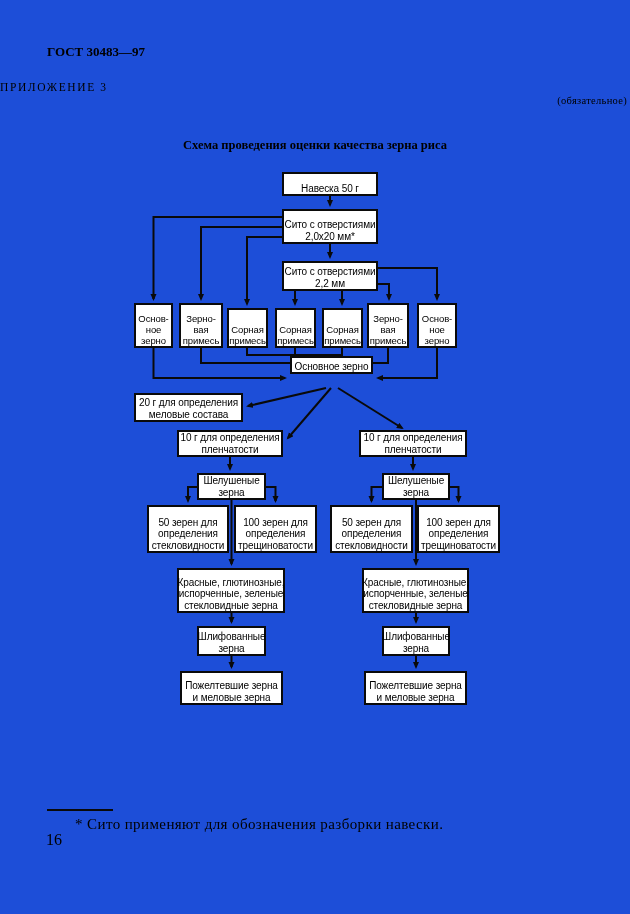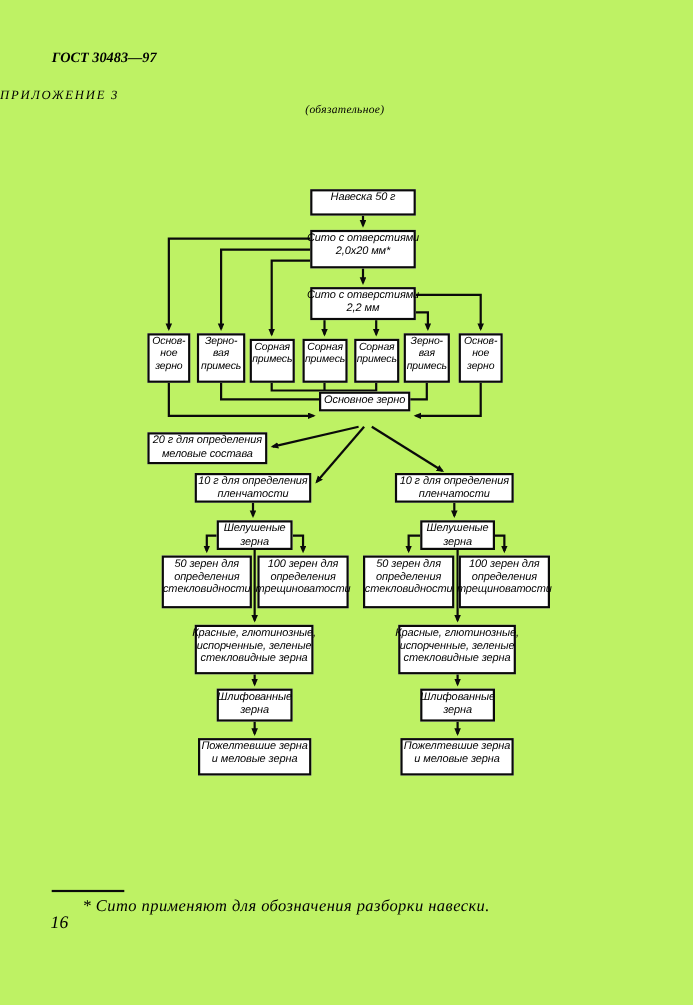--- a/index.html
+++ b/index.html
@@ -1,46 +1,47 @@
 <!DOCTYPE html>
 <html><head>
 <meta charset="utf-8">
 <style>
   html,body{margin:0;padding:0;}
   body{
     width:630px;height:914px;position:relative;background:#fbfbfb;color:#000;
     font-family:"Liberation Serif", serif;overflow:hidden;
   }
-  .page{position:absolute;inset:0;background:#bef264;font-style:italic;}
+  .page{position:absolute;inset:0;background:#1d4ed8;}
   svg.wires{position:absolute;left:0;top:0;pointer-events:none;}
   .wire{stroke:#0a0a0a;stroke-width:2;fill:none;}
   .node{
     position:absolute;background:#fff;border:2px solid #0a0a0a;box-sizing:border-box;
-    display:flex;flex-direction:column;justify-content:flex-start;align-items:center;
+    display:flex;flex-direction:column;justify-content:flex-end;align-items:center;
     text-align:center;font-family:"Liberation Sans", sans-serif;
     font-size:10px;line-height:11.5px;letter-spacing:-0.1px;
   }
   .node span{display:block;white-space:nowrap;}
   .node.small{font-size:9.5px;line-height:11px;}
   .gost{position:absolute;left:47px;top:44px;font-weight:bold;font-size:13px;}
   .appx{position:absolute;left:0;right:0;top:81px;font-size:11.5px;letter-spacing:1.6px;}
-  .appx-note{position:absolute;left:0;right:3px;top:95px;text-align:center;font-size:10.5px;letter-spacing:0.3px;}
+  .appx-note{position:absolute;left:0;right:3px;top:95px;text-align:right;font-size:10.5px;letter-spacing:0.3px;}
   .doc-title{position:absolute;left:0;right:0;top:138px;text-align:center;font-weight:bold;font-size:12.5px;}
   .footnote-rule{position:absolute;left:47px;top:809px;width:66px;height:0;border-top:2px solid #0a0a0a;}
   .footnote{position:absolute;left:47px;top:816px;font-size:15px;letter-spacing:0.4px;padding-left:28px;}
   .pageno{position:absolute;left:46px;top:831px;font-size:16px;}
 </style>
 </head>
 <body>
 
 <div class="page">
 
   <div class="gost">ГОСТ 30483—97</div>
   <div class="appx">ПРИЛОЖЕНИЕ 3</div>
   <div class="appx-note">(обязательное)</div>
+  <div class="doc-title">Схема проведения оценки качества зерна риса</div>
 
   <svg class="wires" width="630" height="914" viewBox="0 0 630 914">
     <defs>
       <marker id="ah" markerWidth="9" markerHeight="8" refX="5" refY="3" orient="auto" markerUnits="userSpaceOnUse">
         <path d="M0,0 L7,3 L0,6 Z" fill="#0a0a0a"></path>
       </marker>
     </defs>
     <path class="wire" d="M330,196 V205" marker-end="url(#ah)"></path>
     <path class="wire" d="M330,244 V257" marker-end="url(#ah)"></path>
     <path class="wire" d="M282,217 H153.5 V299" marker-end="url(#ah)"></path>

